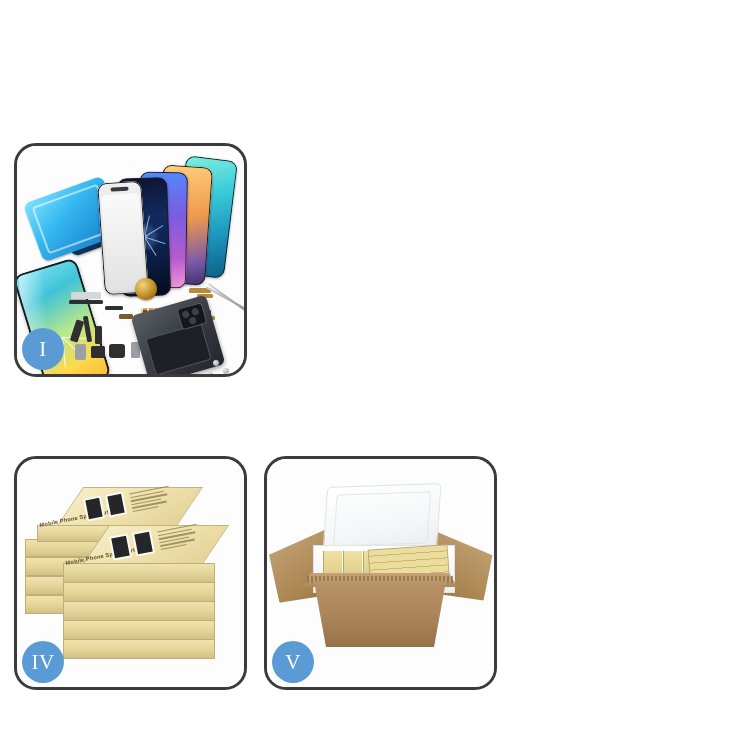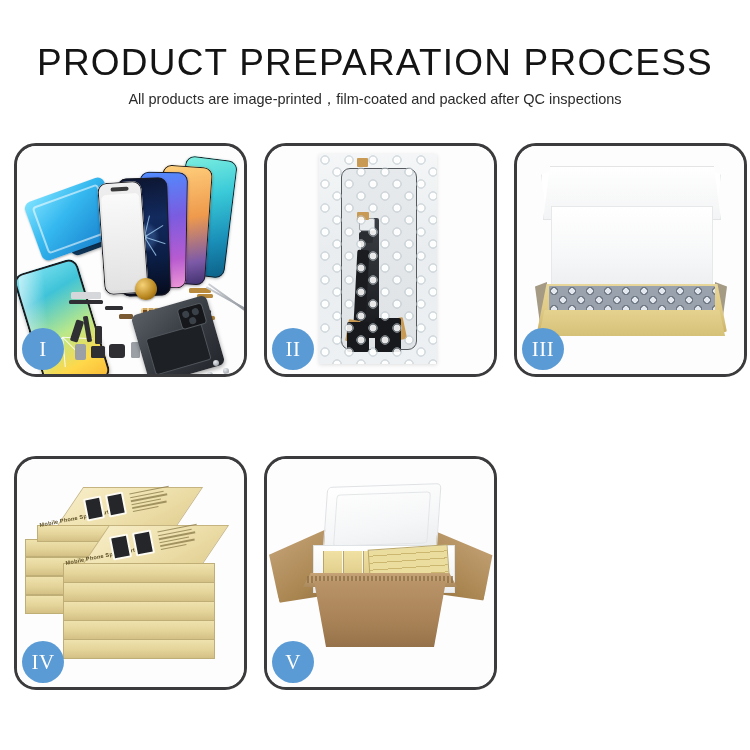--- a/index.html
+++ b/index.html
@@ -353,24 +353,20 @@
     clip-path:polygon(0 30%, 100% 0, 100% 62%, 0 100%);
   }
   .b6 .tapeT{position:absolute;left:20px;top:56px;width:28px;height:24px;background:#a88558;opacity:.9;transform:skewY(18deg);}
   .b6 .tapeB{position:absolute;left:22px;top:128px;width:24px;height:22px;background:#a88558;opacity:.85;transform:skewY(18deg);}
 </style>
 </head>
 <body>
 
 <div class="page">
 
-  <div class="header">
-    <div class="title">PRODUCT PREPARATION PROCESS</div>
-    <div class="subtitle">All products are image-printed，film-coated and packed after QC inspections</div>
-  </div>
 
   <div class="grid">
 
     <div class="panel p1">
       <div class="stage">
 
         <div class="adhb"></div>
         <div class="adh">
           <div class="sheet"></div>
             <div class="inner"></div>
@@ -440,56 +436,21 @@
             <i></i>
           </div>
         <div class="scr" style="left:196px;top:214px;"></div>
         <div class="scr" style="left:206px;top:222px;"></div>
         <div class="scr" style="left:190px;top:226px;"></div>
 
         <div class="badge">I</div>
       </div>
     </div>
 
-    <div class="panel p2">
-      <div class="stage">
-        <div class="bw">
-          <div class="scrn"></div>
-          <div class="flex"></div>
-          <div class="flex2"></div>
-          <div class="conn"></div>
-          <div class="conn2"></div>
-          <div class="tape" style="left:38px;top:4px;width:11px;height:9px;"></div>
-          <div class="tape" style="left:38px;top:58px;width:12px;height:8px;"></div>
-          <div class="tape" style="left:28px;top:166px;width:12px;height:22px;transform:rotate(10deg);"></div>
-          <div class="tape" style="left:74px;top:164px;width:12px;height:22px;transform:rotate(-12deg);"></div>
-          <div class="blk" style="left:28px;top:168px;width:22px;height:30px;"></div>
-          <div class="blk" style="left:56px;top:164px;width:26px;height:34px;"></div>
-          <div class="bub"></div>
-        </div>
-        <div class="badge">II</div>
-      </div>
-    </div>
-
-    <div class="panel p3">
-      <div class="stage">
-        <div class="b3">
-          <div class="lwL"></div>
-            <div class="lwR"></div>
-          <div class="lid"></div>
-          <div class="foam"></div>
-          <div class="flapL"></div>
-            <div class="flapR"></div>
-          <div class="tray"></div>
-          <div class="bubrow"></div>
-          <div class="trayfront"></div>
-        </div>
-        <div class="badge">III</div>
-      </div>
-    </div>
+
 
     <div class="panel p4">
       <div class="stage">
         <div class="b4">
 
           <div class="kbox" style="left:2px;top:58px;width:96px;height:16px;"></div>
           <div class="kbox" style="left:2px;top:76px;width:96px;height:17px;"></div>
           <div class="kbox" style="left:2px;top:95px;width:96px;height:17px;"></div>
           <div class="kbox" style="left:2px;top:114px;width:96px;height:17px;"></div>
 

